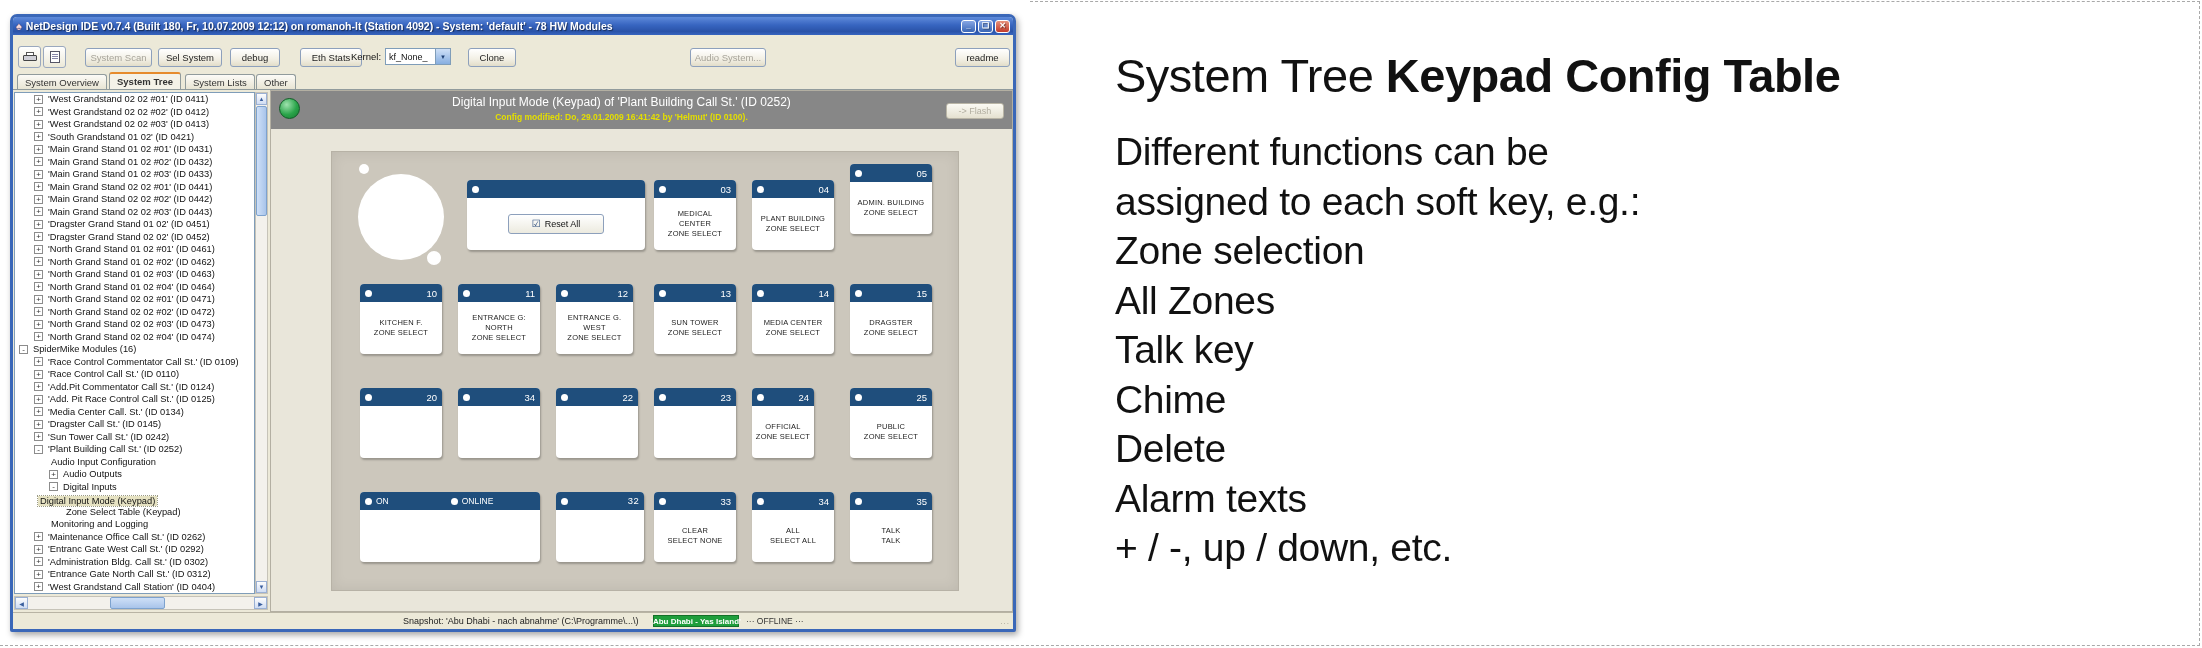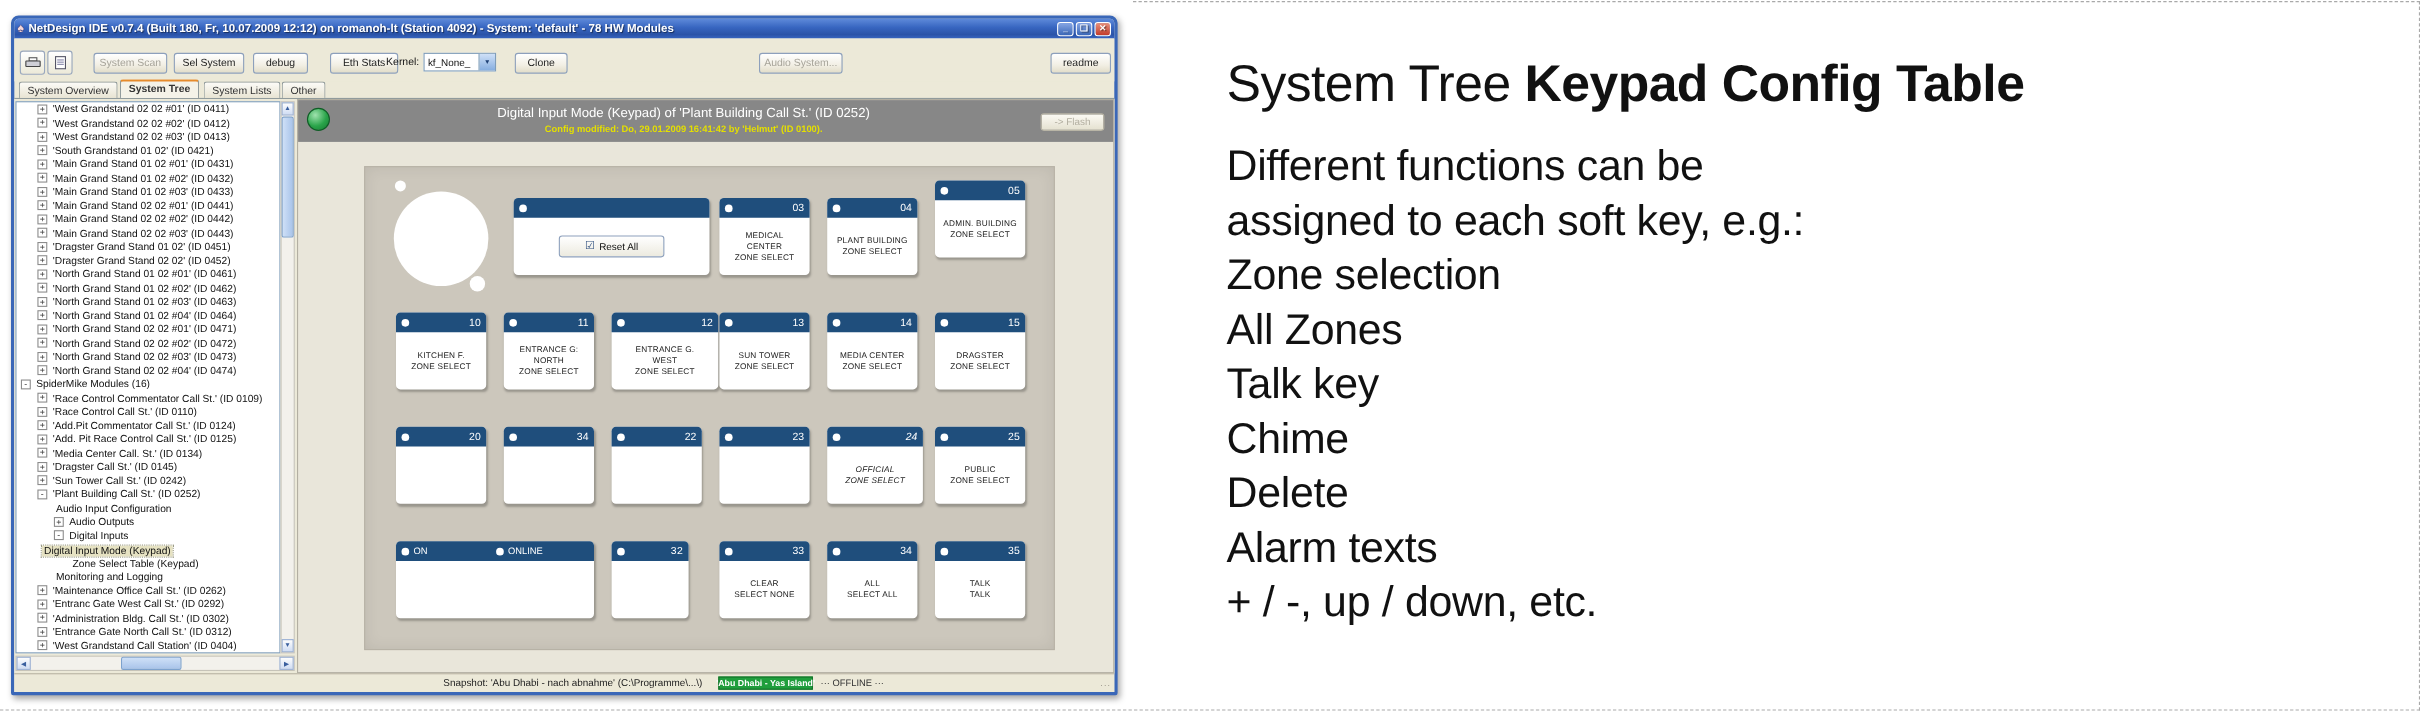--- a/index.html
+++ b/index.html
@@ -439,21 +439,21 @@
               <div class="key-header">
                 <span class="key-led"></span>
                 <span class="key-num">11</span>
               </div>
               <div class="key-body">
                 <div class="key-line">ENTRANCE G:</div>
                 <div class="key-line">NORTH</div>
                 <div class="key-line">ZONE SELECT</div>
               </div>
             </div>
-            <div class="key" style="left: 224px; top: 132px; width: 97px;">
+            <div class="key" style="left: 224px; top: 132px; width: 77px;">
               <div class="key-header">
                 <span class="key-led"></span>
                 <span class="key-num">12</span>
               </div>
               <div class="key-body">
                 <div class="key-line">ENTRANCE G.</div>
                 <div class="key-line">WEST</div>
                 <div class="key-line">ZONE SELECT</div>
               </div>
             </div>
@@ -508,21 +508,21 @@
               </div>
               <div class="key-body"></div>
             </div>
             <div class="key" style="left: 322px; top: 236px; width: 82px;">
               <div class="key-header">
                 <span class="key-led"></span>
                 <span class="key-num">23</span>
               </div>
               <div class="key-body"></div>
             </div>
-            <div class="key" style="left: 420px; top: 236px; width: 87px; font-style: italic;">
+            <div class="key" style="left: 420px; top: 236px; width: 62px;">
               <div class="key-header">
                 <span class="key-led"></span>
                 <span class="key-num">24</span>
               </div>
               <div class="key-body">
                 <div class="key-line">OFFICIAL</div>
                 <div class="key-line">ZONE SELECT</div>
               </div>
             </div>
             <div class="key" style="left: 518px; top: 236px; width: 82px;">
@@ -537,21 +537,21 @@
             </div>
             <div class="key" style="left: 28px; top: 340px; width: 180px;">
               <div class="key-header">
                 <span class="key-led"></span>
                 <span class="key-led-label">ON</span>
                 <span class="key-led" style="margin-left: 62px;"></span>
                 <span class="key-led-label">ONLINE</span>
               </div>
               <div class="key-body"></div>
             </div>
-            <div class="key" style="left: 224px; top: 340px; width: 70px; font-family: Liberation Mono, monospace;">
+            <div class="key" style="left: 224px; top: 340px; width: 88px; font-family: Liberation Mono, monospace;">
               <div class="key-header">
                 <span class="key-led"></span>
                 <span class="key-num">32</span>
               </div>
               <div class="key-body"></div>
             </div>
             <div class="key" style="left: 322px; top: 340px; width: 82px;">
               <div class="key-header">
                 <span class="key-led"></span>
                 <span class="key-num">33</span>

